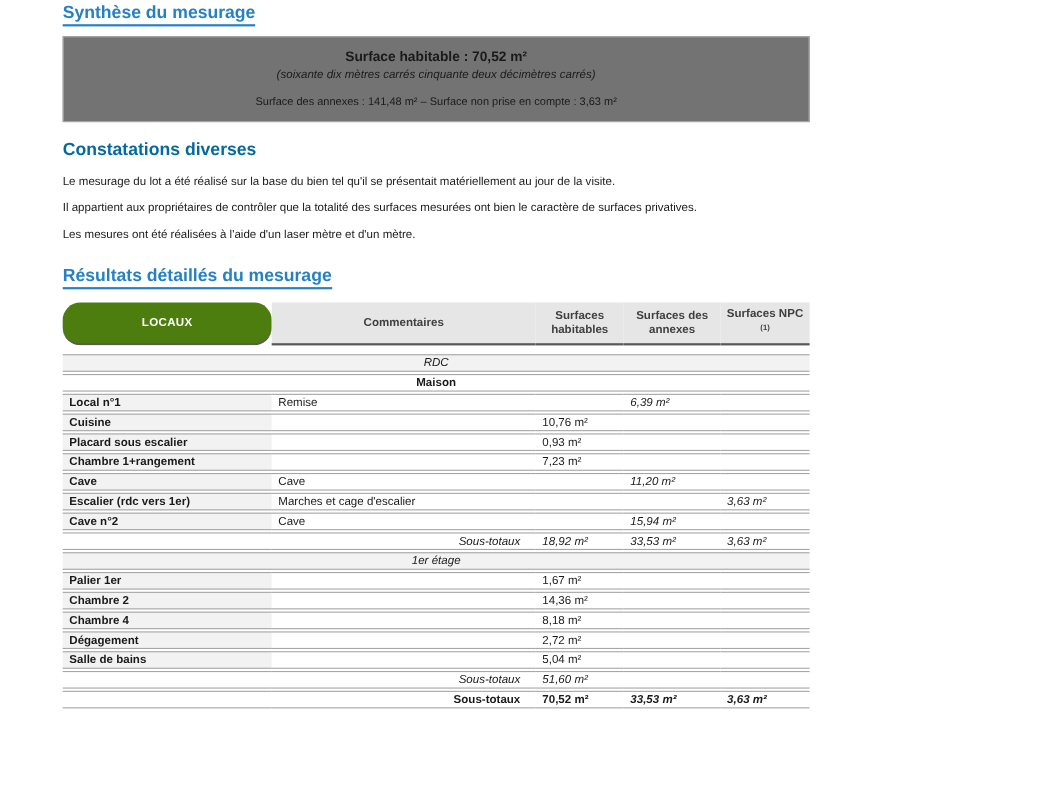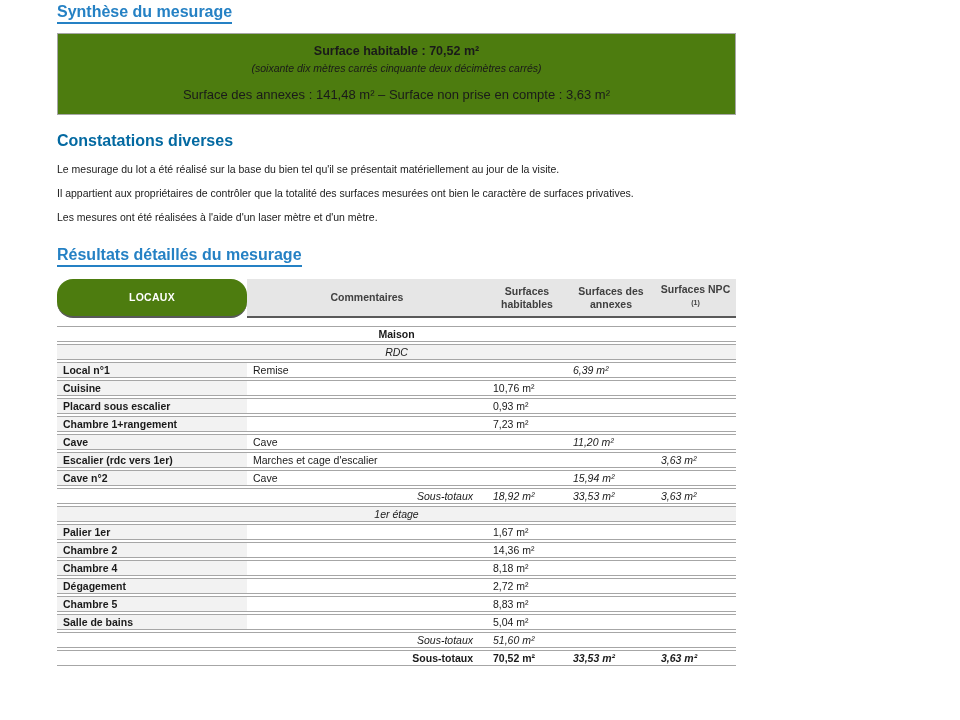--- a/index.html
+++ b/index.html
@@ -25,27 +25,27 @@
   .h-blue .underlined {
     display: inline-block;
     border-bottom: 2px solid #2581c4;
     padding-bottom: 1px;
   }
 
   
   .summary-box {
     margin-top: 9px;
     border: 1px solid #a6a6a6;
-    background: #4d7c0f;
+    background: #737373;
     text-align: center;
     padding: 10px 8px 12px;
   }
   .summary-box .sb-line1 { font-weight: bold; font-size: 12.5px; }
   .summary-box .sb-line2 { font-style: italic; font-size: 10.5px; margin-top: 4px; }
-  .summary-box .sb-line3 { font-size: 13px; margin-top: 13px; }
+  .summary-box .sb-line3 { font-size: 10px; margin-top: 13px; }
 
   
   .h-gray {
     margin-top: 17px;
     color: #0369a1;
     font-size: 16px;
     font-weight: bold;
   }
 
   .para {
@@ -154,25 +154,25 @@
         <th>Commentaires</th>
         <th>Surfaces habitables</th>
         <th>Surfaces des annexes</th>
         <th><span>Surfaces NPC</span> <sup>(1)</sup></th>
       </tr>
       <tr class="spacer-row">
         <td colspan="5"></td>
       </tr>
     </thead>
     <tbody>
+        <tr class="section-row italic shaded">
+          <td class="" colspan="5">RDC</td>
+        </tr>
         <tr class="section-row bold">
           <td class="" colspan="5">Maison</td>
-        </tr>
-        <tr class="section-row italic shaded">
-          <td class="" colspan="5">RDC</td>
         </tr>
         <tr class="data-row">
           <td class="c-local">Local n°1</td>
           <td class="c-comment">Remise</td>
           <td class="c-hab"></td>
           <td class="c-ann it">6,39 m²</td>
           <td class="c-npc it"></td>
         </tr>
         <tr class="data-row">
           <td class="c-local">Cuisine</td>
@@ -248,27 +248,20 @@
           <td class="c-npc it"></td>
         </tr>
         <tr class="data-row">
           <td class="c-local">Dégagement</td>
           <td class="c-comment"></td>
           <td class="c-hab">2,72 m²</td>
           <td class="c-ann it"></td>
           <td class="c-npc it"></td>
         </tr>
         <tr class="data-row">
-          <td class="c-local">Chambre 5</td>
-          <td class="c-comment"></td>
-          <td class="c-hab">8,83 m²</td>
-          <td class="c-ann it"></td>
-          <td class="c-npc it"></td>
-        </tr>
-        <tr class="data-row">
           <td class="c-local">Salle de bains</td>
           <td class="c-comment"></td>
           <td class="c-hab">5,04 m²</td>
           <td class="c-ann it"></td>
           <td class="c-npc it"></td>
         </tr>
         <tr class="subtotal-row">
           <td class="c-local"></td>
           <td class="c-comment">Sous-totaux</td>
           <td class="c-hab">51,60 m²</td>

